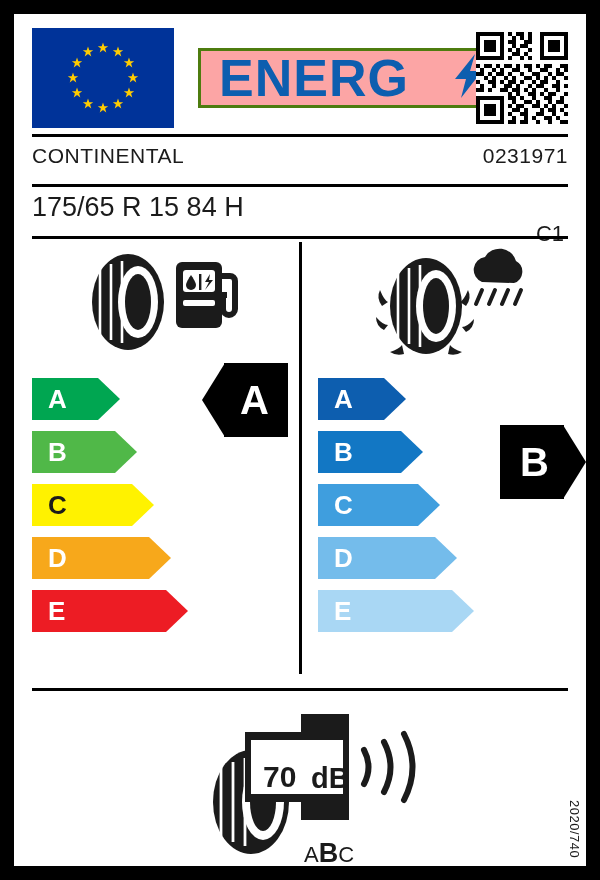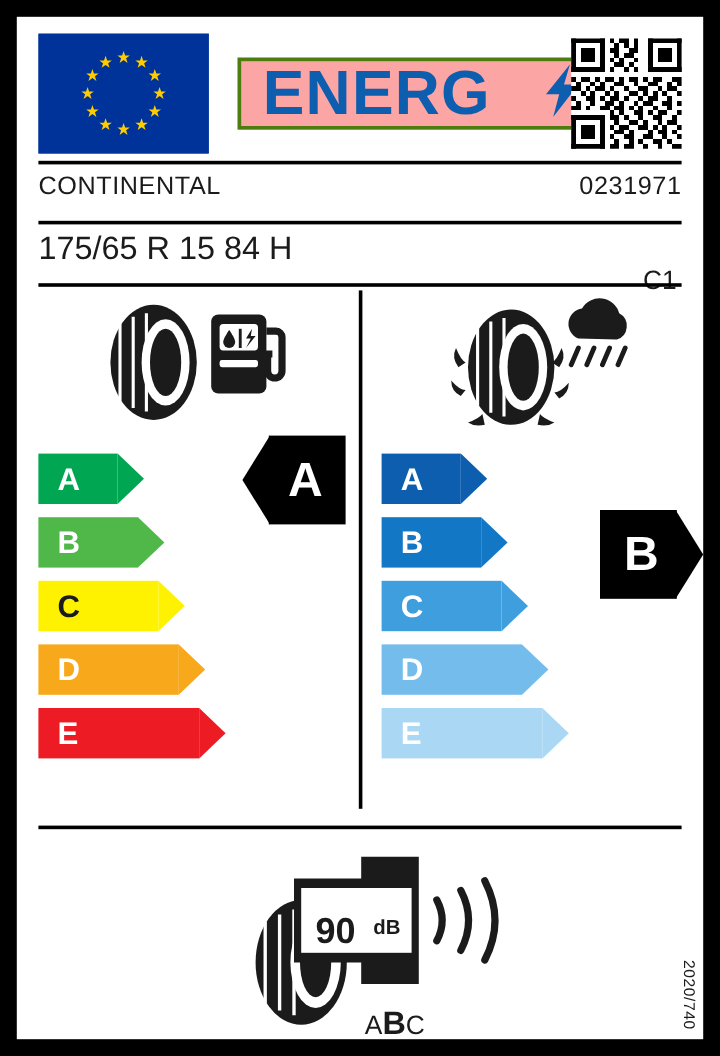--- a/index.html
+++ b/index.html
@@ -562,22 +562,22 @@
         <rect x="62" y="38" width="92" height="54" fill="#fff"></rect>
       </g>
 
       <g fill="none" stroke="#1b1b1b" stroke-width="6" stroke-linecap="round">
         <path d="M175 48 q9 17 0 34"></path>
         <path d="M195 40 q13 25 0 50"></path>
         <path d="M215 32 q17 33 0 66"></path>
       </g>
     </svg>
 
-    <span class="db-text" style="left:249px; top:60px;">90</span>
-    <span class="db-text" style="left:297px; top:62px; font-size:17px;">dB</span>
+    <span class="db-text" style="left:249px; top:60px;">70</span>
+    <span class="db-text" style="left:297px; top:62px; font-size:29px;">dB</span>
 
     <div class="abc" style="left:278px; top:138px;">
       <span>A</span><b>B</b><span>C</span>
     </div>
   </div>
 
   <span class="vert-code">2020/740</span>
 
 </div>
 

